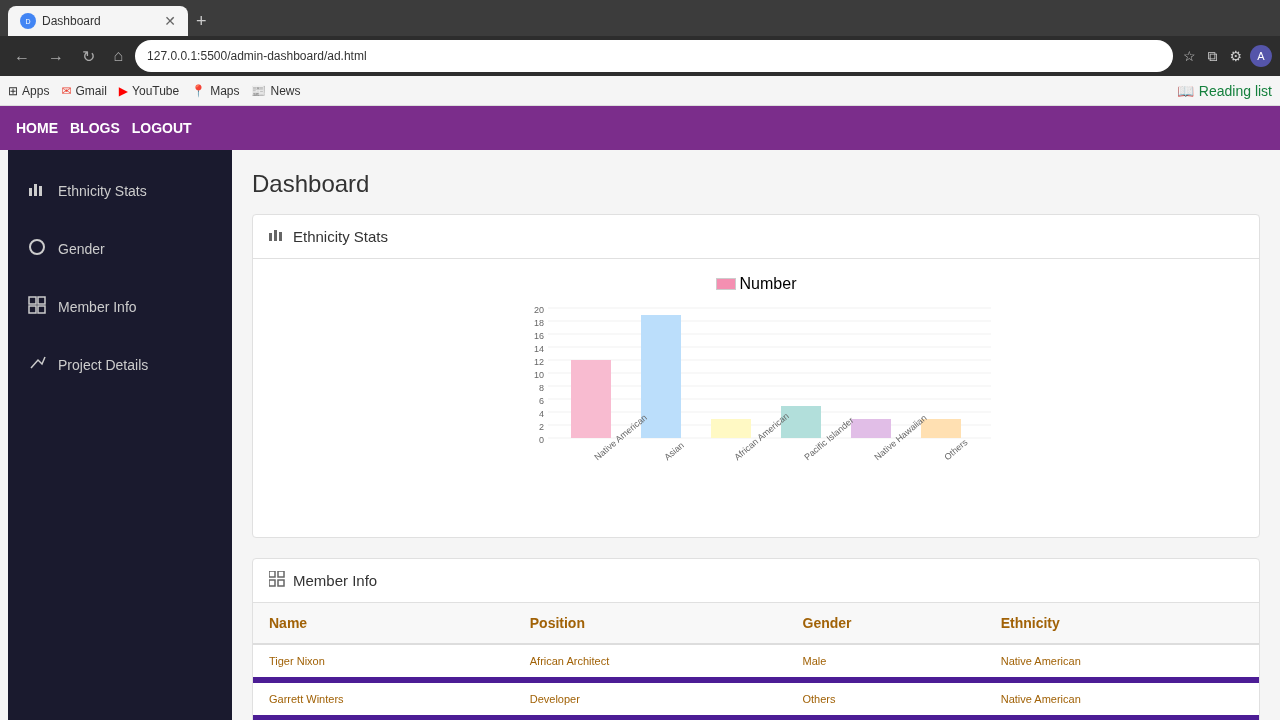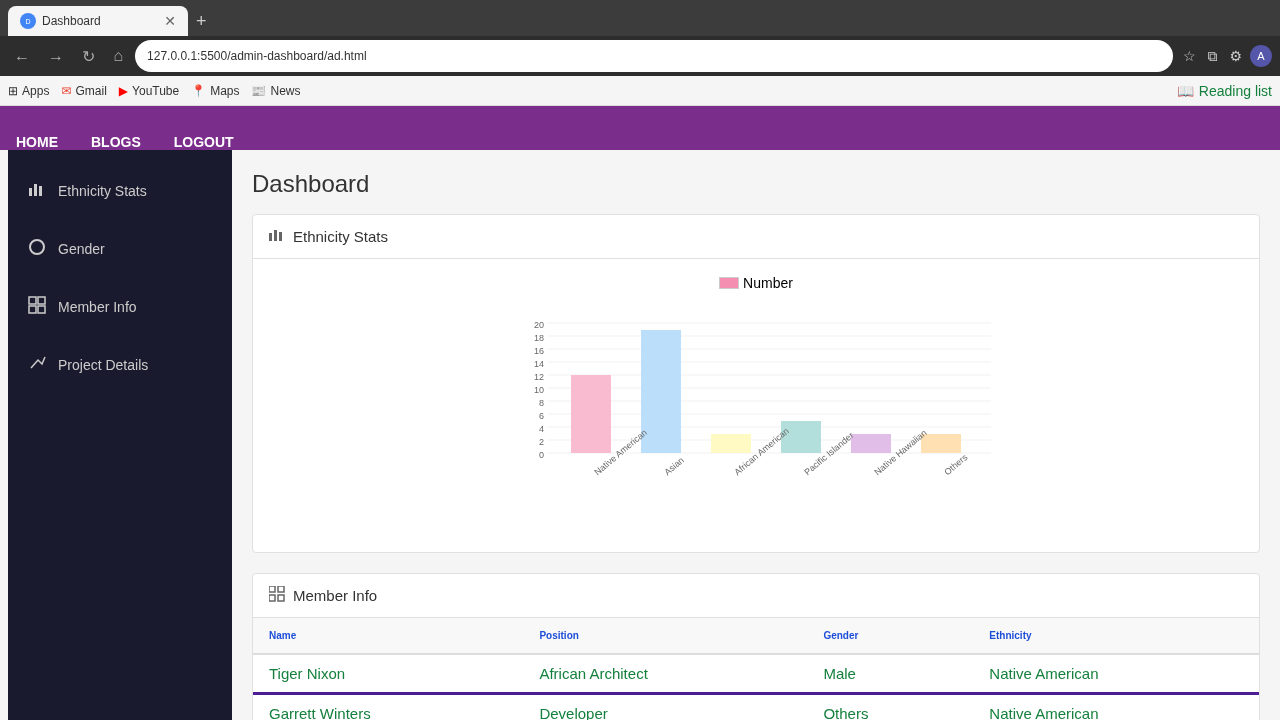--- a/index.html
+++ b/index.html
@@ -17,47 +17,47 @@
     .address-input { flex: 1; background: #fff; border: none; border-radius: 20px; padding: 4px 12px; font-size: 12px; color: #333; height: 32px; }
     .toolbar-icons { display: flex; gap: 4px; align-items: center; }
     .toolbar-icon { color: #ccc; font-size: 14px; padding: 2px 4px; cursor: pointer; }
     .bookmarks-bar { display: flex; align-items: center; background: #f5f5f5; padding: 3px 8px; gap: 12px; height: 30px; border-bottom: 1px solid #ddd; font-size: 12px; }
     .bookmark-item { display: flex; align-items: center; gap: 4px; cursor: pointer; color: #333; }
     .bookmark-icon { font-size: 12px; }
     .reading-list { margin-left: auto; font-size: 14px; color: #15803d; cursor: pointer; }
 
     
     .app-wrapper { display: flex; flex-direction: column; height: calc(720px - 106px); }
-    .nav-bar { background: #7b2d8b; display: flex; align-items: flex-end; padding: 0 16px; height: 44px; gap: 33px; }
+    .nav-bar { background: #7b2d8b; display: flex; align-items: center; padding: 0 16px; height: 44px; gap: 12px; }
     .nav-bar a { color: #fff; text-decoration: none; font-weight: bold; font-size: 14px; cursor: pointer; }
     .main-content { display: flex; flex: 1; overflow: hidden; padding-left: 8px; }
 
     
     .sidebar { background: #1a1a2e; width: 224px; min-width: 224px; padding: 16px 0; display: flex; flex-direction: column; gap: 8px; }
     .sidebar-item { display: flex; align-items: center; gap: 12px; padding: 14px 20px; color: #ccc; cursor: pointer; font-size: 14px; }
     .sidebar-icon { font-size: 16px; }
 
     
     .content-area { flex: 1; padding: 20px; overflow-y: auto; background: #f5f5f5; }
     .page-title { font-size: 24px; color: #333; margin-bottom: 16px; font-weight: normal; }
 
     
     .card { background: #fff; border: 1px solid #e0e0e0; border-radius: 4px; margin-bottom: 20px; }
     .card-header { display: flex; align-items: center; gap: 8px; padding: 12px 16px; border-bottom: 1px solid #e0e0e0; font-size: 15px; color: #333; }
     .card-header-icon { color: #666; }
     .card-body { padding: 16px; }
-    .chart-legend { display: flex; align-items: center; gap: 4px; justify-content: center; margin-bottom: 22px; font-size: 14px; }
+    .chart-legend { display: flex; align-items: center; gap: 4px; justify-content: center; margin-bottom: 5px; font-size: 16px; }
     .legend-box { width: 20px; height: 12px; background: #f48fb1; border: 1px solid #ccc; }
 
     
     .table-wrapper { overflow-x: auto; }
     table { width: 100%; border-collapse: collapse; }
     thead tr { background: #f8f8f8; }
-    th { padding: 12px 16px; text-align: left; font-weight: bold; color: #1d4ed8; border-bottom: 2px solid #ddd; font-size: 10px; }
-    td { padding: 10px 16px; border-bottom: 3px solid #4c1d95; color: #15803d; font-size: 15px; }
+    th { padding: 12px 16px; text-align: left; font-weight: bold; color: #a16207; border-bottom: 2px solid #ddd; font-size: 14px; }
+    td { padding: 10px 16px; border-bottom: 6px solid #4c1d95; color: #a16207; font-size: 11px; }
   </style>
 </head>
 <body>
 
 <div class="browser-chrome">
 
   <div class="tab-bar">
     <div class="tab">
       <span class="tab-favicon" style="background:#4285f4;border-radius:50%;width:16px;height:16px;display:flex;align-items:center;justify-content:center;">
         <svg width="10" height="10" viewBox="0 0 10 10">

